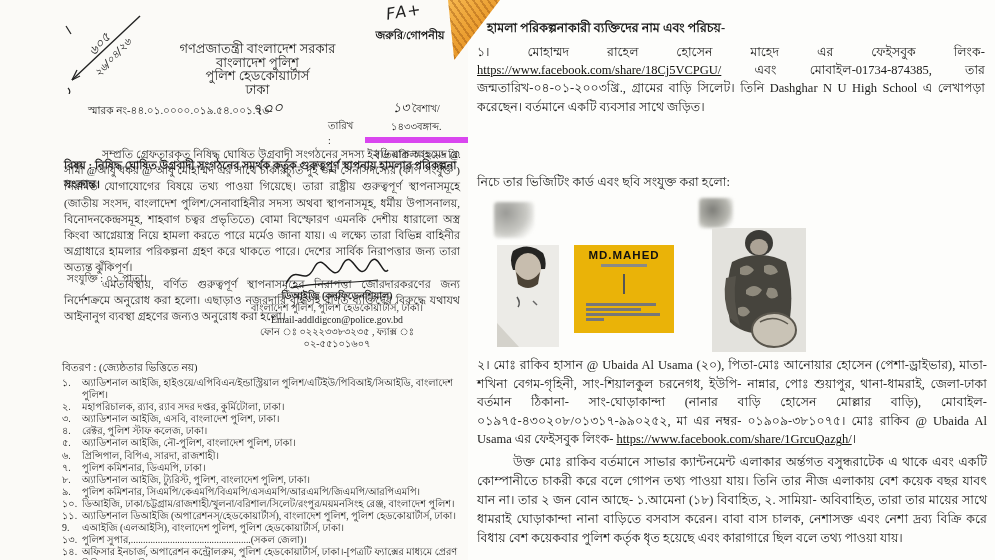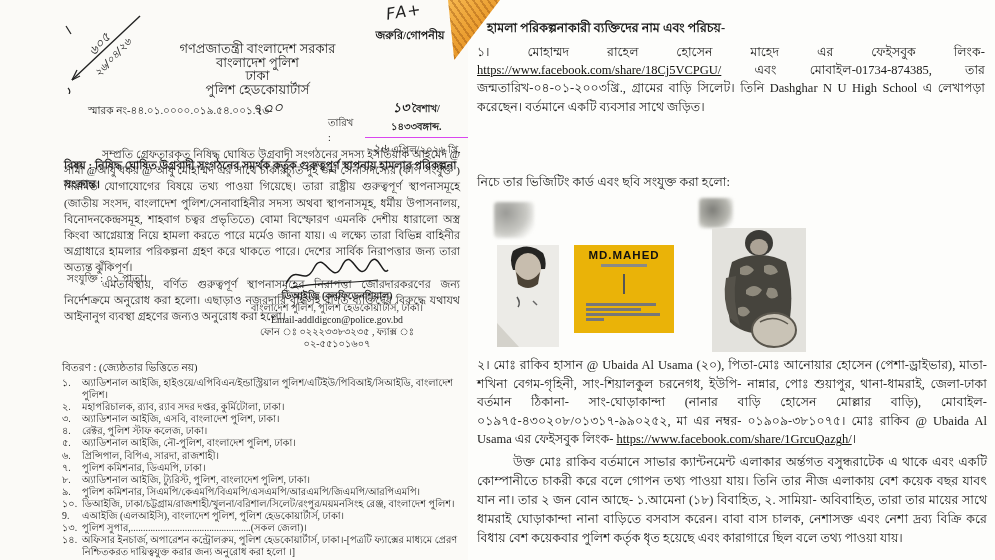--- a/index.html
+++ b/index.html
@@ -16,21 +16,21 @@
 
   
   .hand{font-style:italic;font-family:"DejaVu Sans",sans-serif;}
   #fax-note{left:386px;top:2px;font-size:16px;transform:rotate(-9deg);letter-spacing:1px;color:#222;}
   #classification{left:360px;top:27px;width:100px;text-align:center;font-weight:bold;font-size:11px;color:#111;}
   #letterhead{left:140px;top:42px;width:235px;text-align:center;font-size:13px;line-height:13.5px;color:#222;}
   #memo-row{left:88px;top:103px;font-size:10.5px;color:#222;}
   #memo-number{left:252px;top:96px;font-size:16px;transform:rotate(-6deg);color:#1a1a1a;}
   #date-block{left:328px;top:98px;display:flex;align-items:center;gap:6px;font-size:10px;}
   #date-frac{display:inline-block;text-align:center;}
-  #date-line1{border-bottom:1px solid #d946ef;padding:0 3px 1px 3px;font-weight:bold;}
+  #date-line1{border-bottom:6px solid #d946ef;padding:0 3px 1px 3px;}
   #date-line2{padding-top:1px;}
   .hand-num{font-size:13px;font-style:italic;font-family:"DejaVu Sans",sans-serif;}
   #subject{left:64px;top:129px;width:396px;font-size:11px;font-weight:600;color:#1a1a1a;margin-top:28px;}
   #body-block{left:64px;top:146px;width:396px;font-size:11px;line-height:16.2px;text-align:justify;color:#242423;}
   #body-block p{margin:0;text-indent:38px;}
   #attachment{left:67px;top:263px;font-size:10.5px;margin-top:8px;}
   #sig-squiggle{left:282px;top:258px;}
   #sig-block{left:248px;top:290px;width:178px;text-align:center;font-size:9.8px;line-height:12px;color:#222;}
   #sig-title{font-weight:600;}
   #dist-heading{left:62px;top:360px;font-size:10.5px;}
@@ -89,22 +89,22 @@
     </g>
   </svg>
 
   <div class="abs hand" id="fax-note">FA+</div>
 
   <div class="abs" id="classification">জরুরি/গোপনীয়</div>
 
   <div class="abs" id="letterhead">
       <div>গণপ্রজাতন্ত্রী বাংলাদেশ সরকার</div>
       <div>বাংলাদেশ পুলিশ</div>
+      <div>পুলিশ হেডকোয়ার্টার্স</div>
       <div>ঢাকা</div>
-      <div>পুলিশ হেডকোয়ার্টার্স</div>
     </div>
 
   <div class="abs" id="memo-row">স্মারক নং-৪৪.০১.০০০০.০১৯.৫৪.০০১.২৬-</div>
   <div class="abs hand" id="memo-number">৭০০</div>
 
   <div class="abs" id="date-block">
     <span>তারিখ :</span>
     <span id="date-frac">
       <div id="date-line1"><span class="hand-num">১৩</span><span> বৈশাখ/১৪৩৩বঙ্গাব্দ.</span></div>
       <div id="date-line2"><span class="hand-num">২৬</span><span> এপ্রিল/২০২৬ খ্রি.</span></div>
@@ -166,20 +166,24 @@
         <span class="dist-no">৮.</span>
         <span class="dist-txt">অ্যাডিশনাল আইজি, ট্যুরিস্ট, পুলিশ, বাংলাদেশ পুলিশ, ঢাকা।</span>
       </div>
       <div class="dist-row">
         <span class="dist-no">৯.</span>
         <span class="dist-txt">পুলিশ কমিশনার, সিএমপি/কেএমপি/বিএমপি/এসএমপি/আরএমপি/জিএমপি/আরপিএমপি।</span>
       </div>
       <div class="dist-row">
         <span class="dist-no">১০.</span>
         <span class="dist-txt">ডিআইজি, ঢাকা/চট্টগ্রাম/রাজশাহী/খুলনা/বরিশাল/সিলেট/রংপুর/ময়মনসিংহ রেঞ্জ, বাংলাদেশ পুলিশ।</span>
+      </div>
+      <div class="dist-row">
+        <span class="dist-no">১১.</span>
+        <span class="dist-txt">অ্যাডিশনাল ডিআইজি (অপারেশনস্/হেডকোয়ার্টার্স), বাংলাদেশ পুলিশ, পুলিশ হেডকোয়ার্টার্স, ঢাকা।</span>
       </div>
       <div class="dist-row">
         <span class="dist-no">9.</span>
         <span class="dist-txt">এআইজি (এলআইসি), বাংলাদেশ পুলিশ, পুলিশ হেডকোয়ার্টার্স, ঢাকা।</span>
       </div>
       <div class="dist-row">
         <span class="dist-no">১৩.</span>
         <span class="dist-txt">পুলিশ সুপার,.................................................(সকল জেলা)।</span>
       </div>
       <div class="dist-row">

